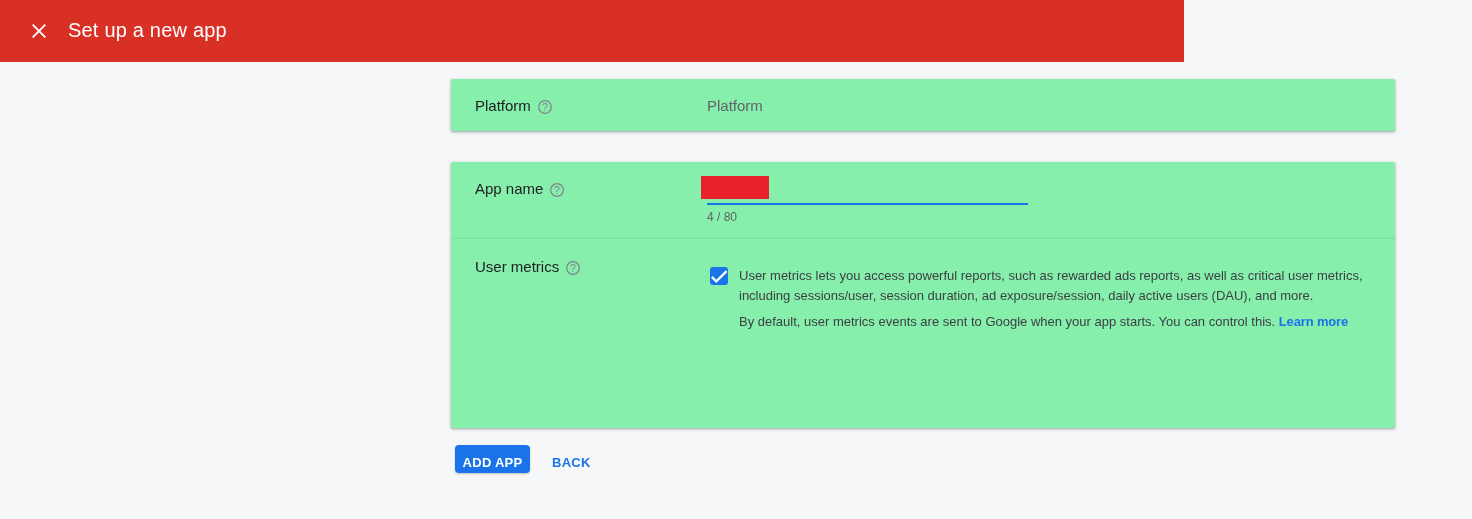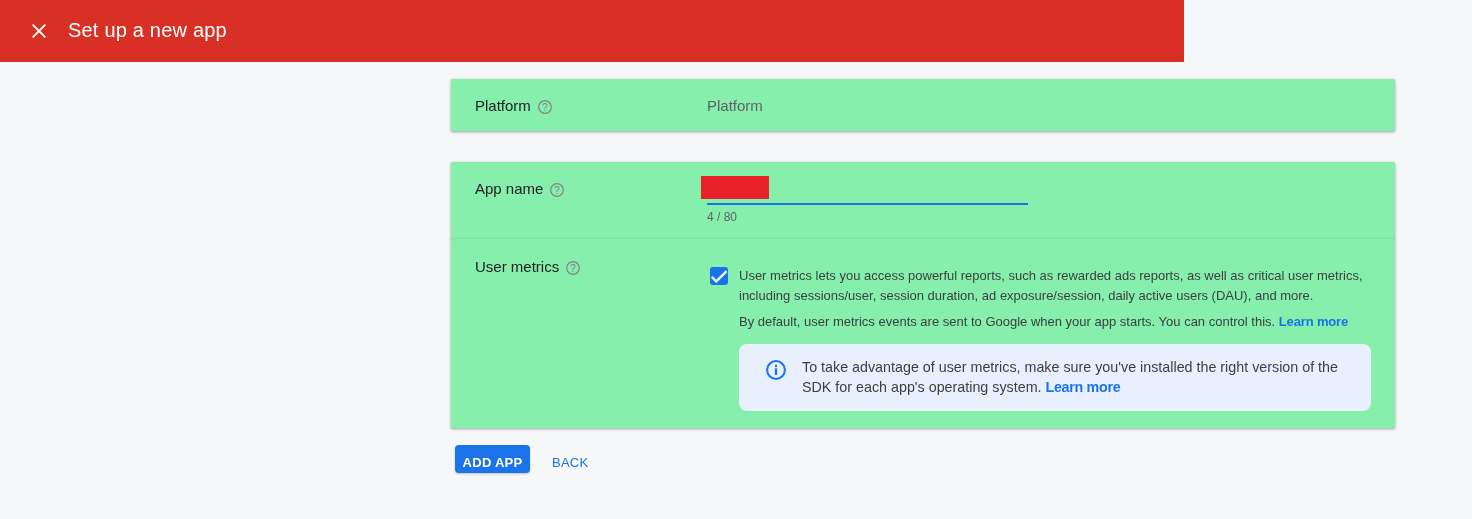--- a/index.html
+++ b/index.html
@@ -55,27 +55,16 @@
       </svg>
     </div>
     <div class="abs body-text" style="left:288px; top:27px; width:640px;">
       User metrics lets you access powerful reports, such as rewarded ads reports, as well as critical user metrics,<br>
       including sessions/user, session duration, ad exposure/session, daily active users (DAU), and more.
     </div>
     <div class="abs body-text" style="left:288px; top:73px; width:660px;">
       By default, user metrics events are sent to Google when your app starts. You can control this. <a class="lm" style="letter-spacing:-0.15px;">Learn more</a>
     </div>
 
-    <div class="abs" style="left:288px; top:105px; width:632px; height:67px; background:#e8f0fe; border-radius:8px;">
-      <svg class="abs" style="left:26.5px; top:15.5px;" width="20" height="20" viewBox="0 0 20 20">
-        <circle cx="10" cy="10" r="8.9" fill="none" stroke="#1a73e8" stroke-width="2"></circle>
-        <circle cx="10" cy="5.9" r="1.25" fill="#1a73e8"></circle>
-        <rect x="8.85" y="8.4" width="2.3" height="6.6" fill="#1a73e8"></rect>
-      </svg>
-      <div class="abs body-text" style="left:63px; top:13px; width:560px; font-size:14.3px;">
-        To take advantage of user metrics, make sure you've installed the right version of the<br>
-        SDK for each app's operating system. <a class="lm" style="letter-spacing:-0.3px;">Learn more</a>
-      </div>
-    </div>
   </div>
 
   <div class="abs" style="left:455px; top:445px; width:75px; height:28px; background:#1a73e8; border-radius:4px; box-shadow:0 1px 2px 0 rgba(60,64,67,.3); color:#fff; font-size:13px; font-weight:700; text-align:center; line-height:36px; letter-spacing:0.25px;">ADD APP</div>
-  <div class="abs blue" style="left:552px; top:445px; height:36px; font-size:13px; font-weight:400; line-height:36px; letter-spacing:0.25px;">BACK</div>
+  <div class="abs blue" style="left:552px; top:445px; height:36px; font-size:13px; font-weight:700; line-height:36px; letter-spacing:0.25px;">BACK</div>
 
 </body></html>

